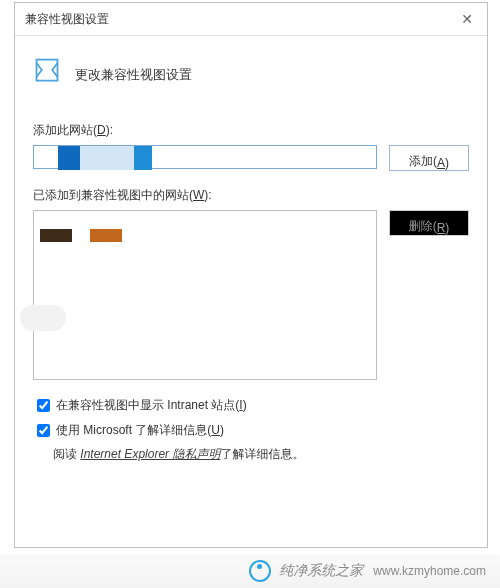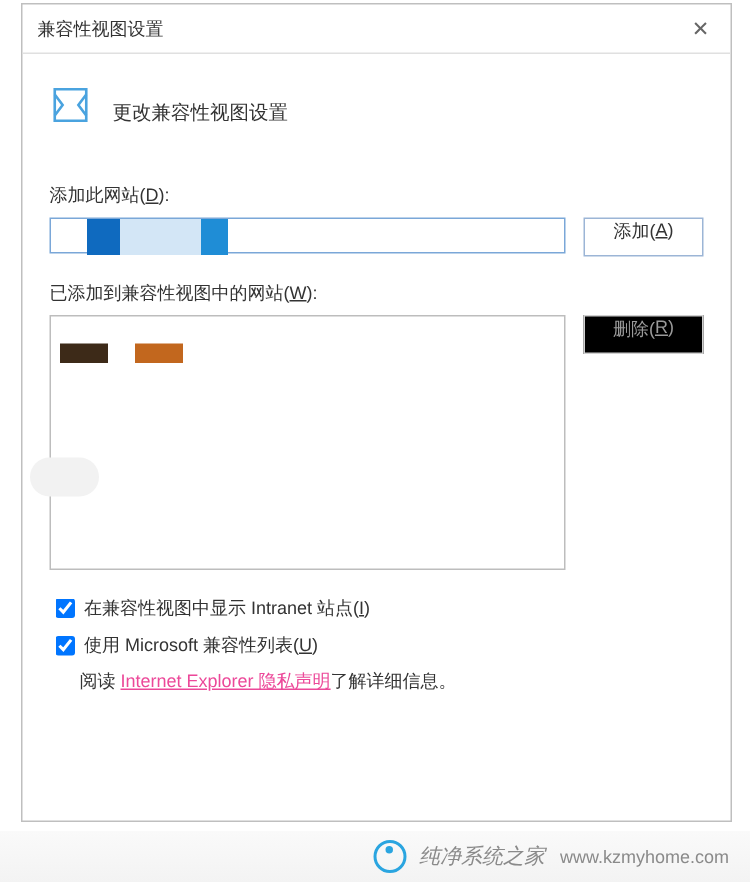--- a/index.html
+++ b/index.html
@@ -12,33 +12,33 @@
   .head-icon{width:28px;height:28px;margin-right:14px;position:relative;}
   .head-icon svg{width:28px;height:28px;}
   .head-text{font-size:13px;}
   .field-label{margin-bottom:6px;}
   .add-row{display:flex;align-items:flex-start;margin-bottom:16px;}
   .add-input{flex:1;height:22px;border:1px solid #7aa7d8;background:#fff;position:relative;}
   .blur-overlay{position:absolute;left:-2px;top:-2px;width:150px;height:28px;pointer-events:none;}
   .blur-overlay .b1{position:absolute;left:26px;top:2px;width:22px;height:24px;background:#0f6abf;}
   .blur-overlay .b2{position:absolute;left:48px;top:2px;width:54px;height:24px;background:#d3e6f6;}
   .blur-overlay .b3{position:absolute;left:102px;top:2px;width:18px;height:24px;background:#1f8dd6;}
-  .btn{width:78px;height:24px;border:1px solid #9cb5d6;background:#fff;font-size:12px;display:flex;align-items:flex-start;justify-content:center;margin-left:12px;cursor:pointer;}
+  .btn{width:78px;height:24px;border:1px solid #9cb5d6;background:#fff;font-size:12px;display:flex;align-items:flex-end;justify-content:center;margin-left:12px;cursor:pointer;}
   .btn.disabled{color:#9a9a9a;border:1px solid #d0d0d0;background:#000000;cursor:default;}
   .u{text-decoration:underline;}
   .listbox{width:342px;height:168px;border:1px solid #bdbdbd;background:#fff;margin-bottom:16px;position:relative;}
   .list-row{display:flex;align-items:flex-start;}
   .blur-list{position:absolute;left:6px;top:18px;}
   .blur-list .r1{width:32px;height:13px;background:#3d2a18;display:inline-block;}
   .blur-list .r2{width:32px;height:13px;background:#c2671e;display:inline-block;margin-left:18px;}
   .blur-oval{position:absolute;left:-14px;top:94px;width:46px;height:26px;border-radius:13px;background:#f2f2f2;}
   .chk{display:flex;align-items:center;margin-bottom:6px;}
   .chk input{margin-right:6px;}
   .read-line{margin:6px 0 0 20px;}
-  .link{color:#ec4899;text-decoration:underline;cursor:pointer;}
+  .link{color:#404040;text-decoration:underline;cursor:pointer;font-style:italic;}
   
   .wm{position:absolute;left:0;bottom:0;height:34px;width:500px;display:flex;align-items:center;justify-content:flex-end;padding-right:14px;box-sizing:border-box;font-size:14px;color:#8a8a8a;font-style:italic;background:linear-gradient(#fafafa,#f3f3f3);}
   .wm-logo{width:18px;height:18px;border:2px solid #2aa5e0;border-radius:50%;margin-right:8px;position:relative;}
   .wm-logo:before{content:"";position:absolute;left:6px;top:2px;width:5px;height:5px;border-radius:50%;background:#2aa5e0;}
   .wm-url{font-style:normal;font-size:12px;margin-left:10px;color:#8a8a8a;}
 </style>
 </head>
 <body>
 
 <div class="dialog">
@@ -95,21 +95,21 @@
 
     <label class="chk">
       <input type="checkbox" checked="" style="">
       <span>
         <span>在兼容性视图中显示 Intranet 站点(</span><span class="u">I</span><span>)</span>
       </span>
     </label>
     <label class="chk">
       <input type="checkbox" checked="" style="">
       <span>
-        <span>使用 Microsoft 兼容性列表(</span><span class="u">U</span><span>)</span>
+        <span>使用 Microsoft 了解详细信息(</span><span class="u">U</span><span>)</span>
       </span>
     </label>
     <div class="read-line">
       <span>阅读 </span><a class="link">Internet Explorer 隐私声明</a><span>了解详细信息。</span>
     </div>
   </div>
 </div>
 
 <div class="wm">
   <div class="wm-logo"></div>

